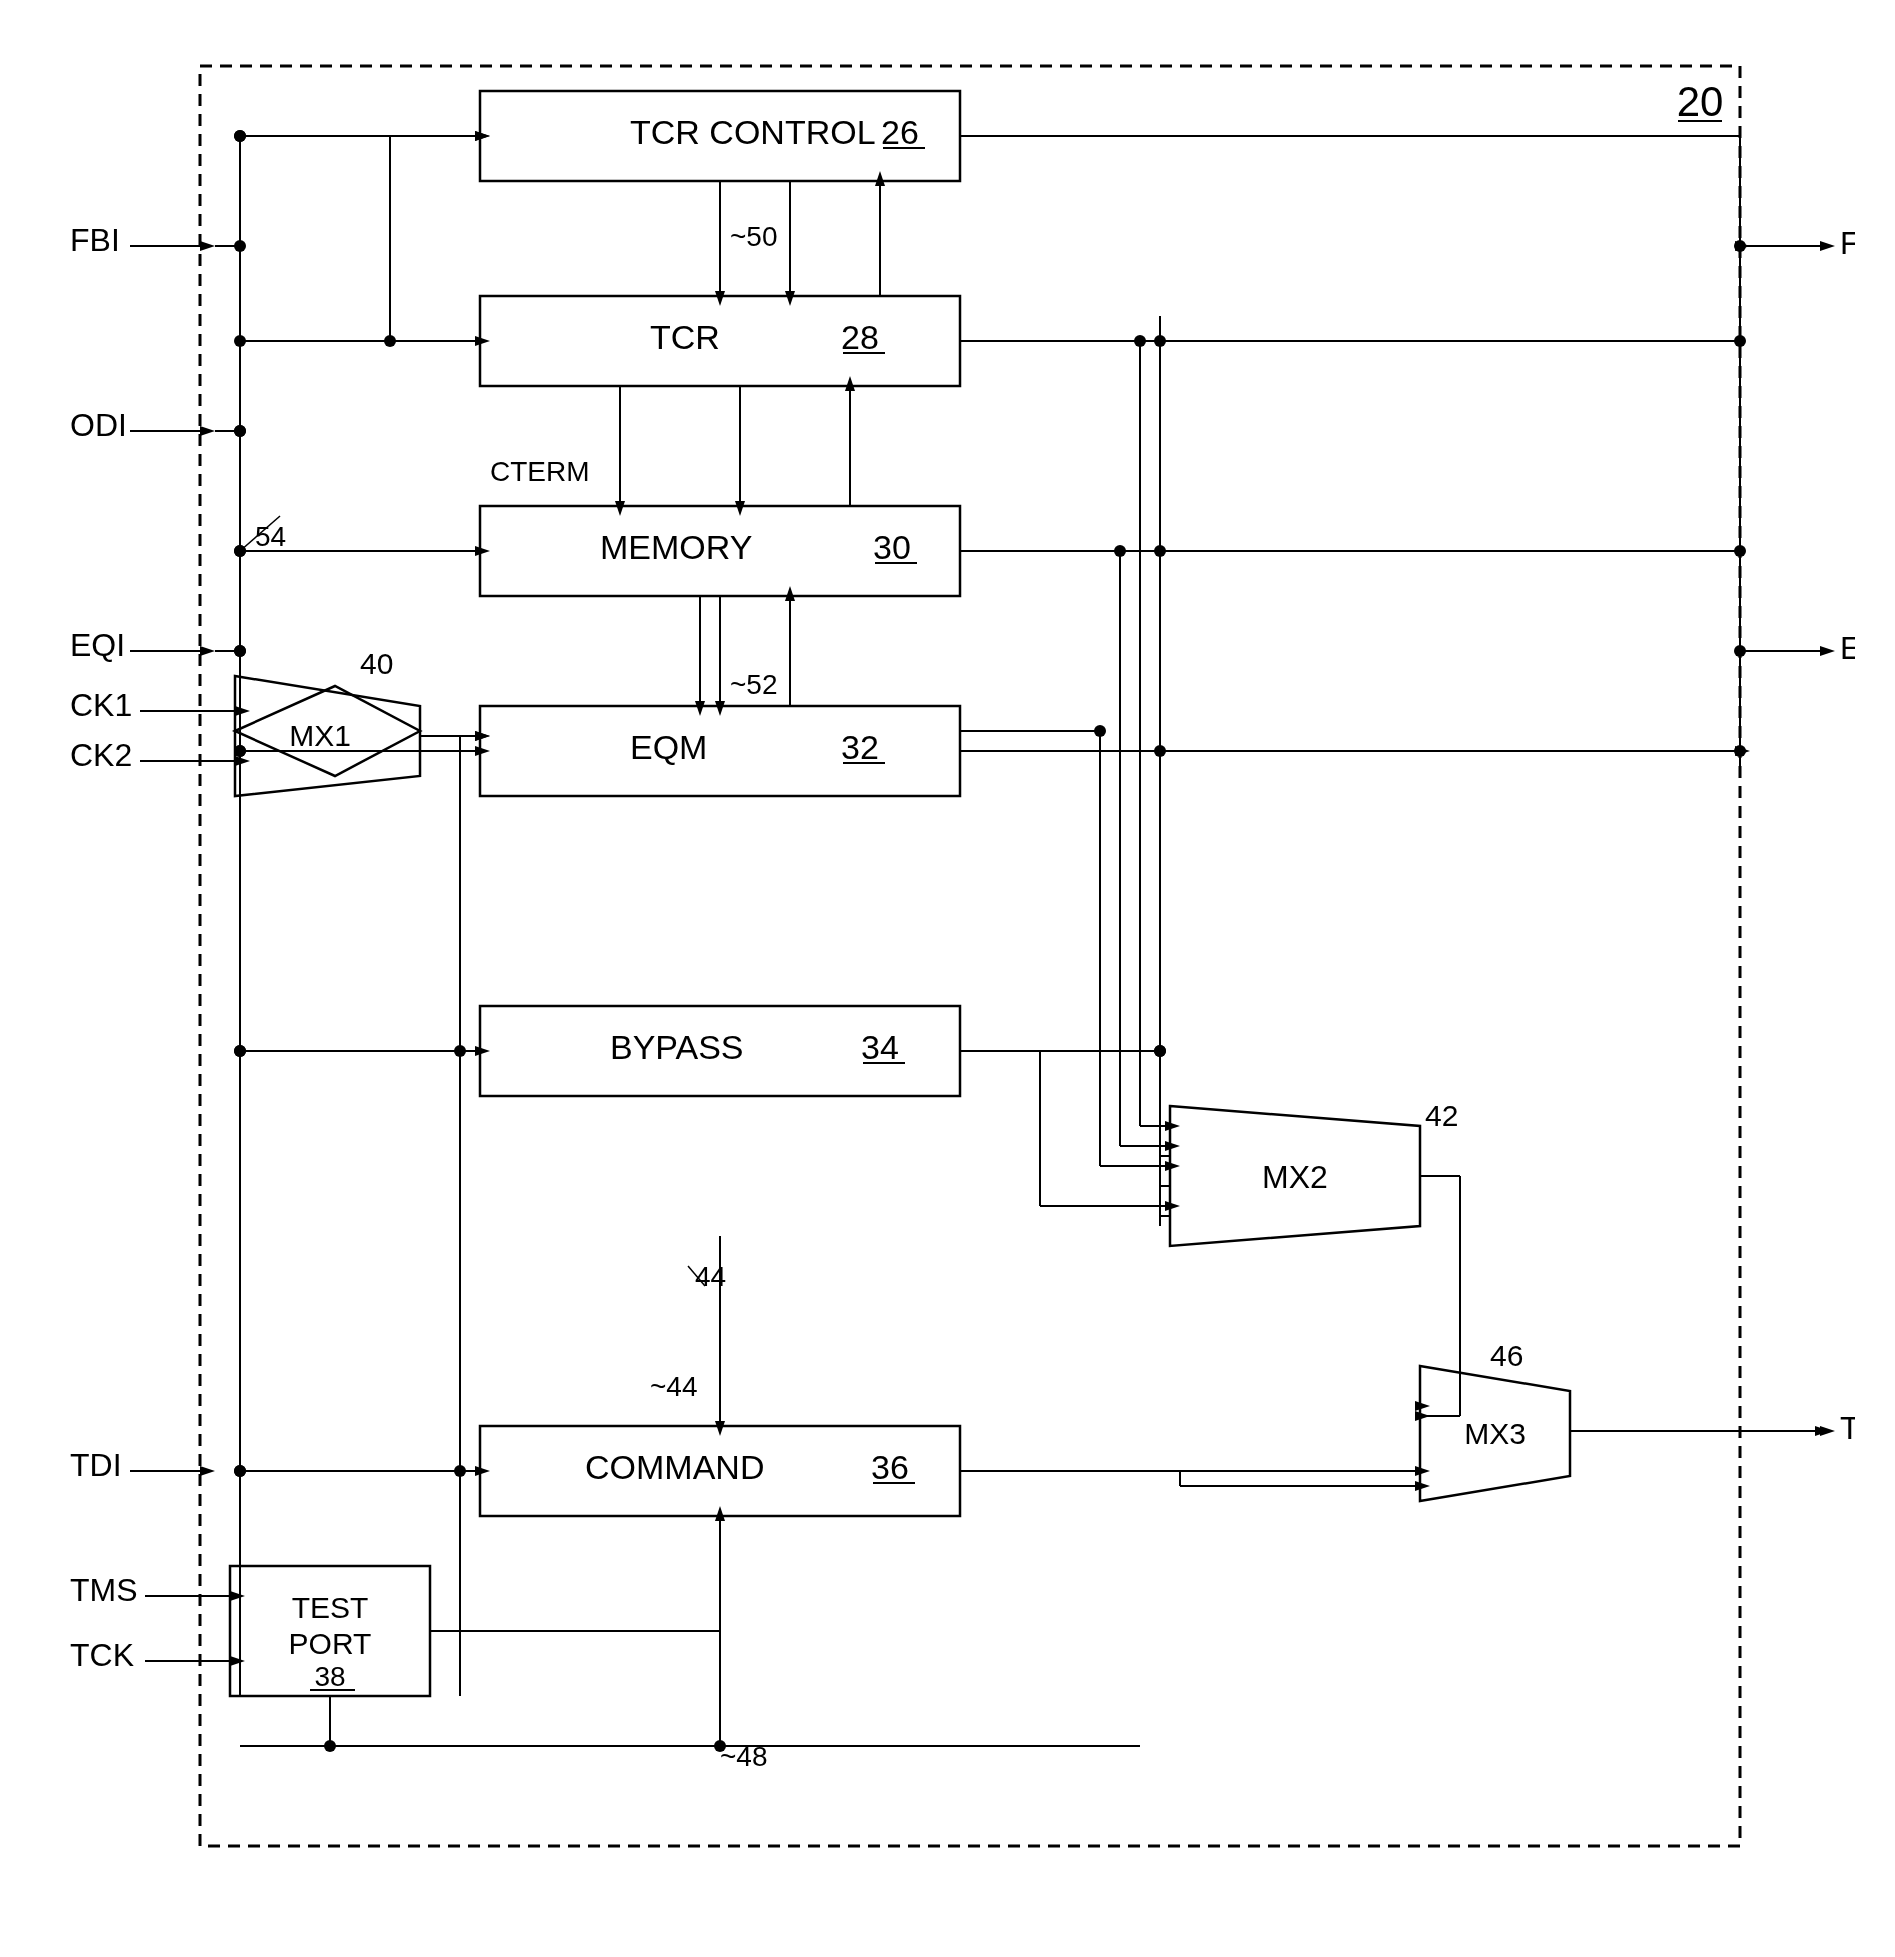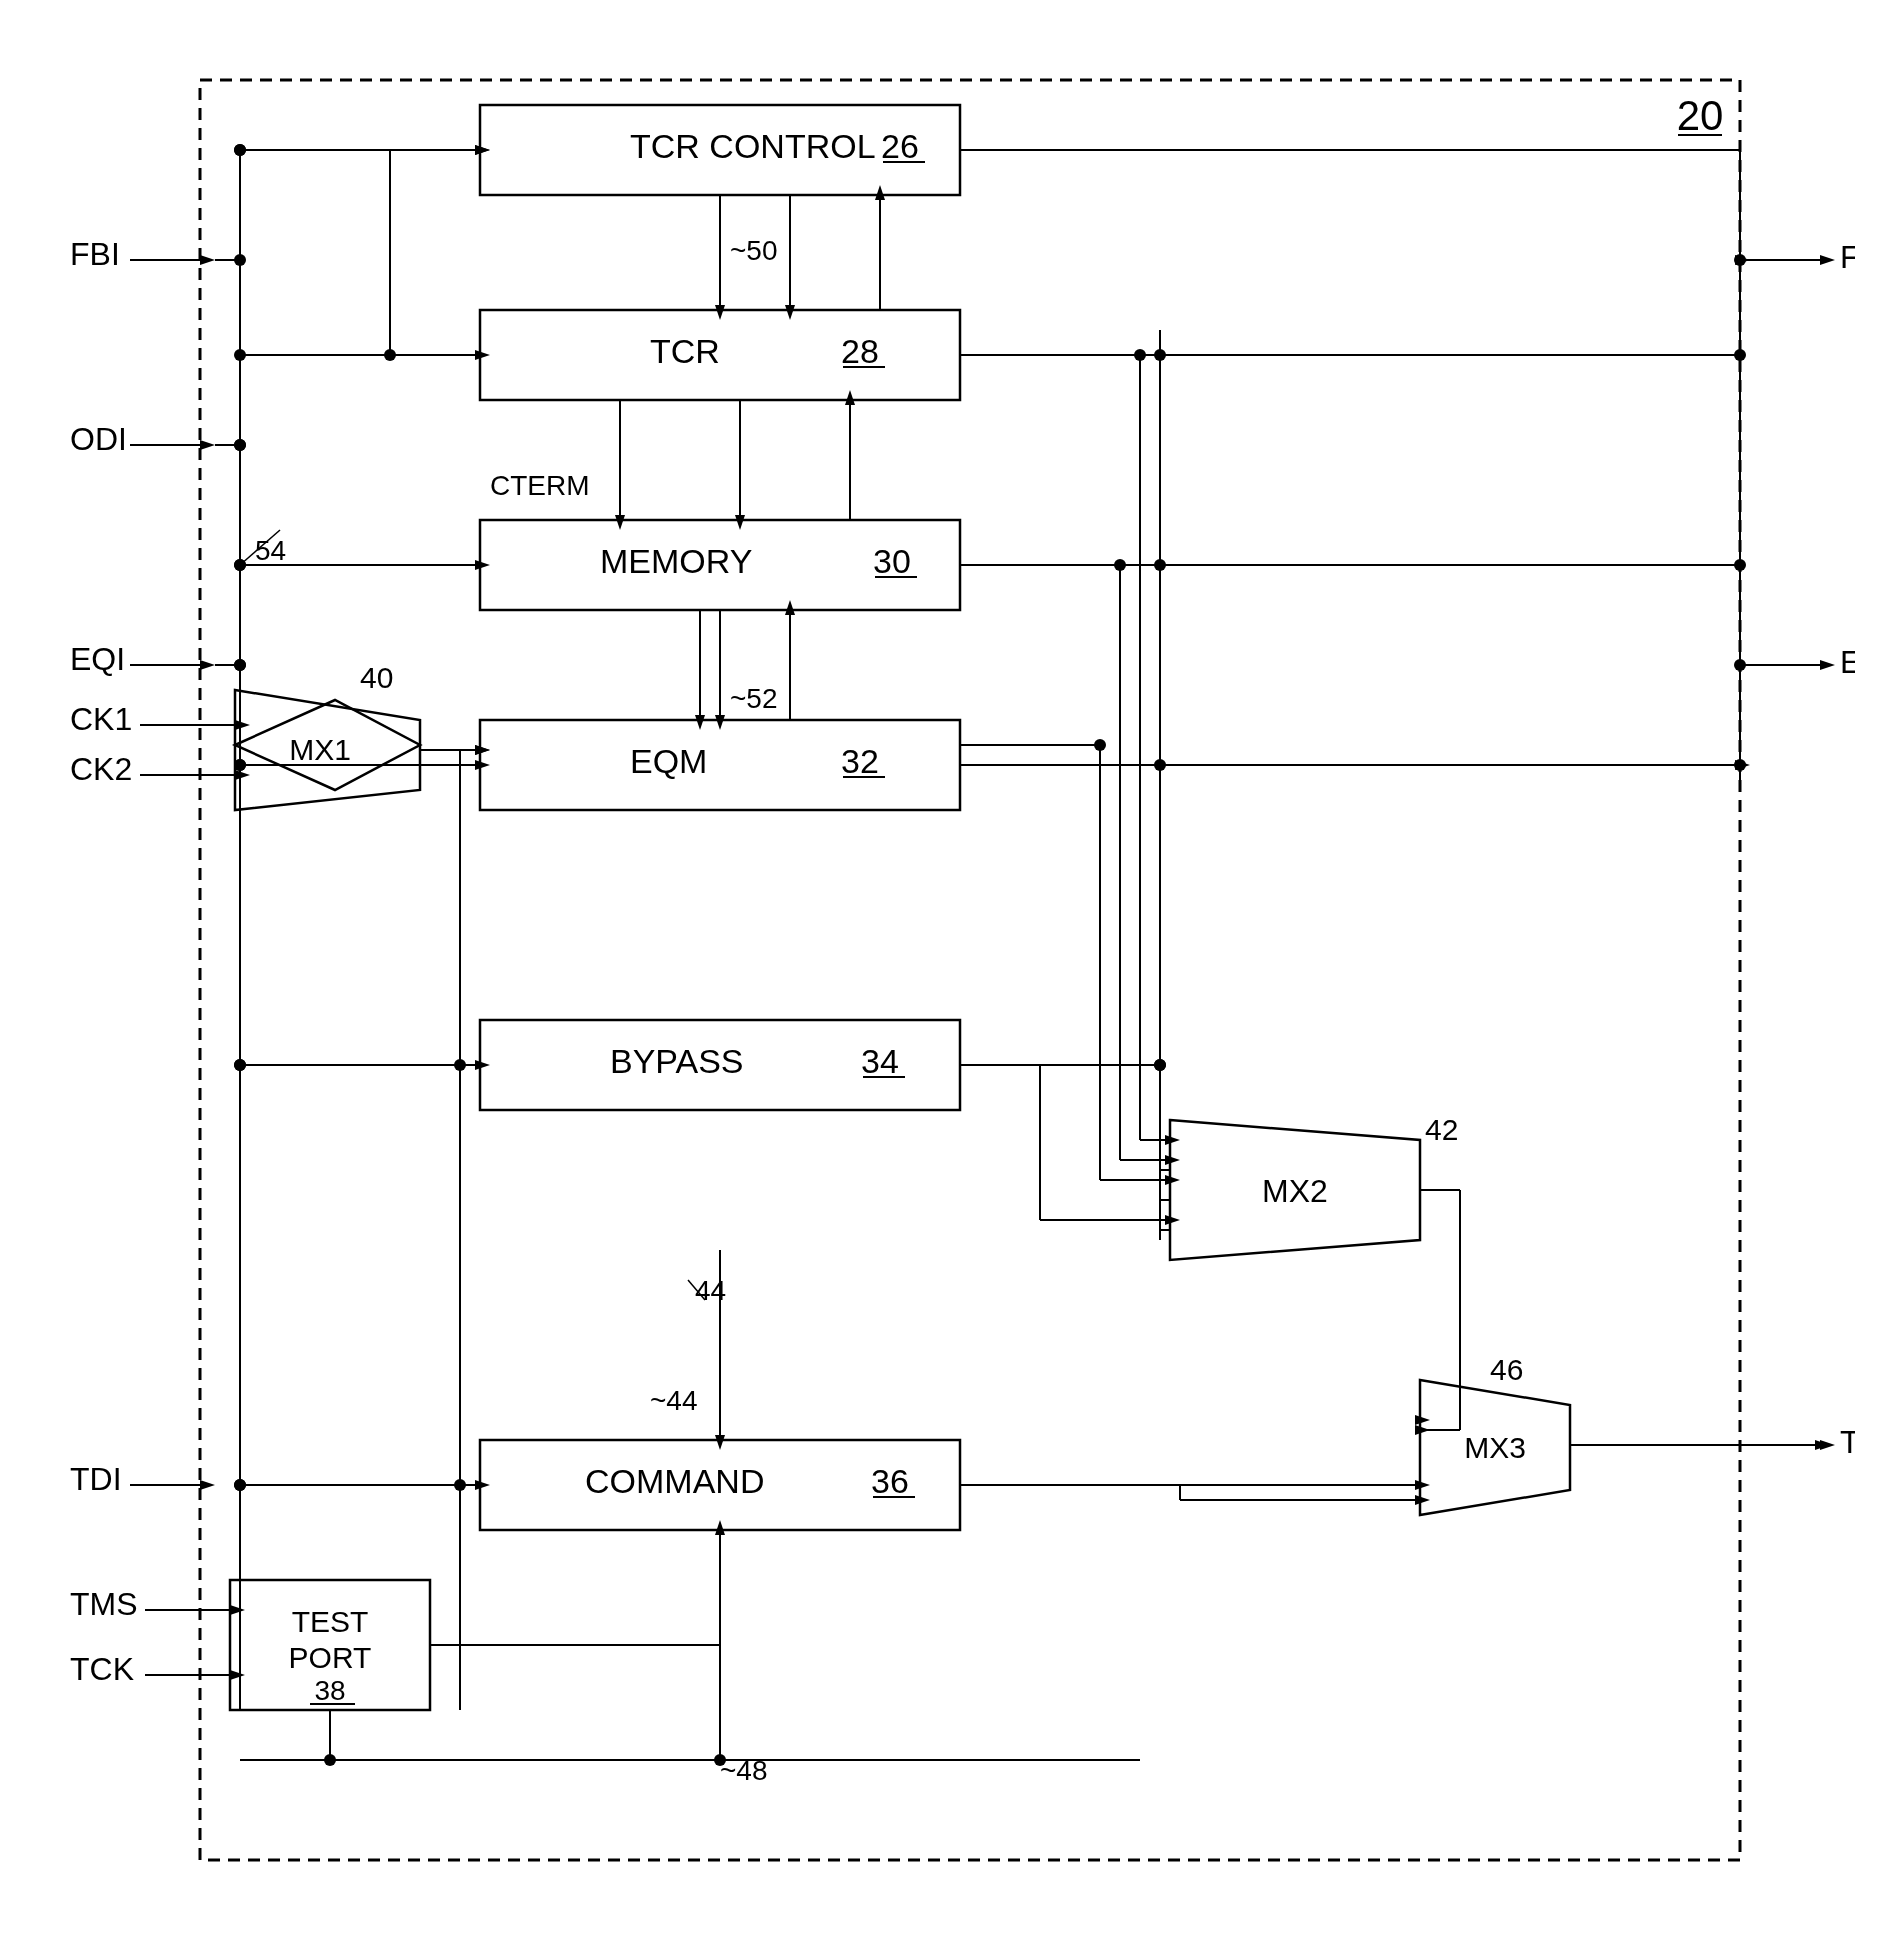--- a/index.html
+++ b/index.html
@@ -6,21 +6,21 @@
     body {
       background: #fff;
       width: 1895px;
       height: 1957px;
       position: relative;
       overflow: hidden;
       font-family: Arial, sans-serif;
     }
     .diagram-container {
       position: absolute;
-      top: 50px;
+      top: 36px;
       left: 40px;
       width: 1815px;
       height: 1877px;
     }
     svg {
       width: 100%;
       height: 100%;
     }
   </style>
 </head>

